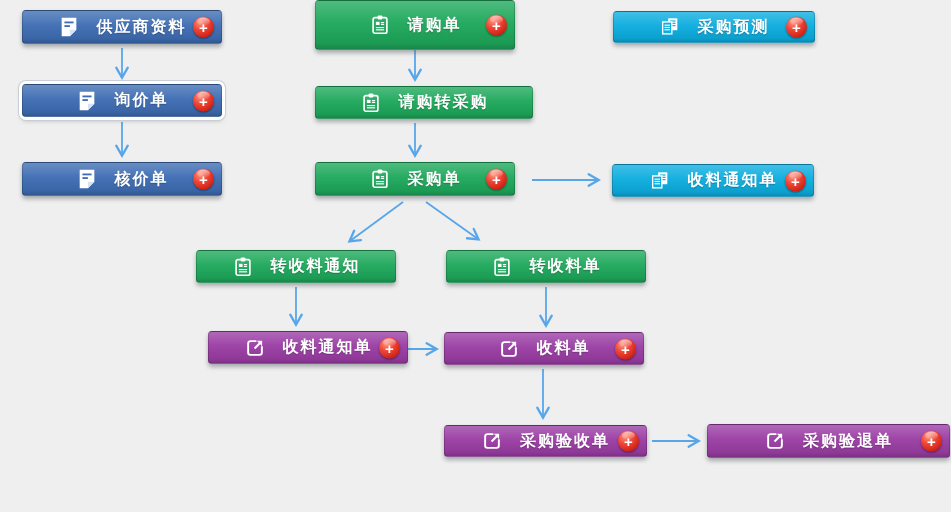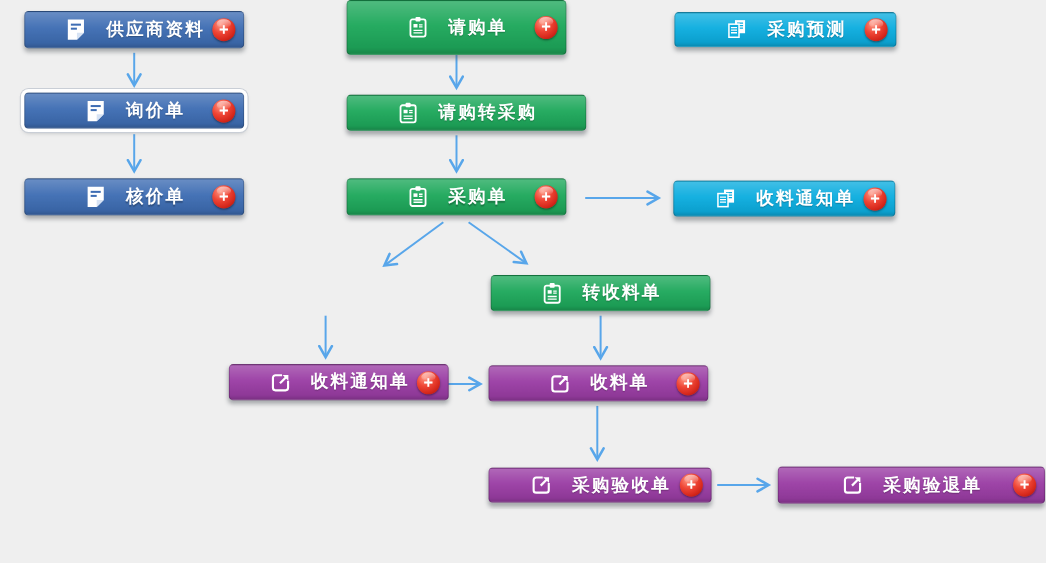--- a/index.html
+++ b/index.html
@@ -210,20 +210,36 @@
             <line x1="6" y1="10" x2="12" y2="10"></line>
             <line x1="6" y1="12.5" x2="12" y2="12.5"></line>
             <line x1="6" y1="15" x2="12" y2="15"></line>
           </g>
         </svg>
     </span>
     <span class="label">收料通知单</span>
     <span class="badge">+</span>
   </div>
 
+  <div class="node green" style="left:196px;top:250px;width:200px;height:33px">
+    <span class="icon">
+      <svg viewBox="0 0 24 24">
+          <rect x="4.5" y="4" width="15" height="17" rx="2" fill="none" stroke="#fff" stroke-width="1.8"></rect>
+          <rect x="9.5" y="1.5" width="5" height="4.5" rx="1" fill="#fff"></rect>
+          <rect x="7.5" y="8.5" width="4" height="3.5" fill="#fff"></rect>
+          <g stroke="#fff" stroke-width="1.3">
+            <line x1="13" y1="9.4" x2="16.5" y2="9.4"></line>
+            <line x1="13" y1="11.4" x2="16.5" y2="11.4"></line>
+            <line x1="7.5" y1="14.8" x2="16.5" y2="14.8"></line>
+            <line x1="7.5" y1="17.3" x2="16.5" y2="17.3"></line>
+          </g>
+        </svg>
+    </span>
+    <span class="label">转收料通知</span>
+  </div>
 
   <div class="node green" style="left:446px;top:250px;width:200px;height:33px">
     <span class="icon">
       <svg viewBox="0 0 24 24">
           <rect x="4.5" y="4" width="15" height="17" rx="2" fill="none" stroke="#fff" stroke-width="1.8"></rect>
           <rect x="9.5" y="1.5" width="5" height="4.5" rx="1" fill="#fff"></rect>
           <rect x="7.5" y="8.5" width="4" height="3.5" fill="#fff"></rect>
           <g stroke="#fff" stroke-width="1.3">
             <line x1="13" y1="9.4" x2="16.5" y2="9.4"></line>
             <line x1="13" y1="11.4" x2="16.5" y2="11.4"></line>

